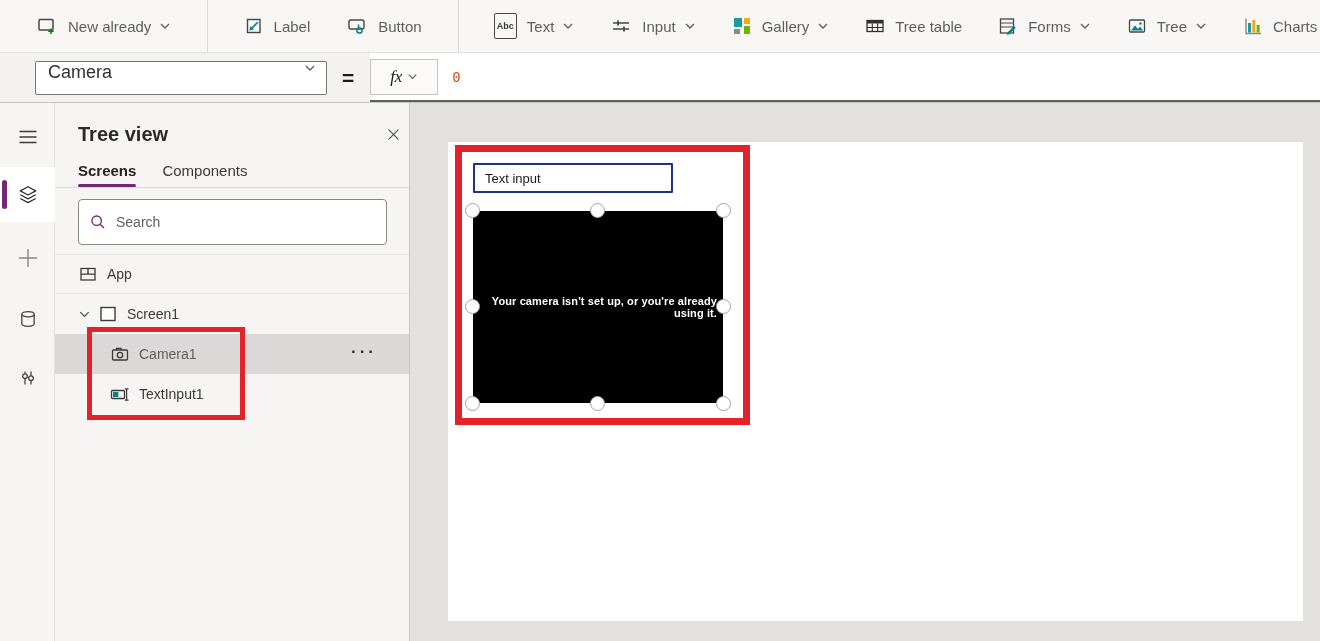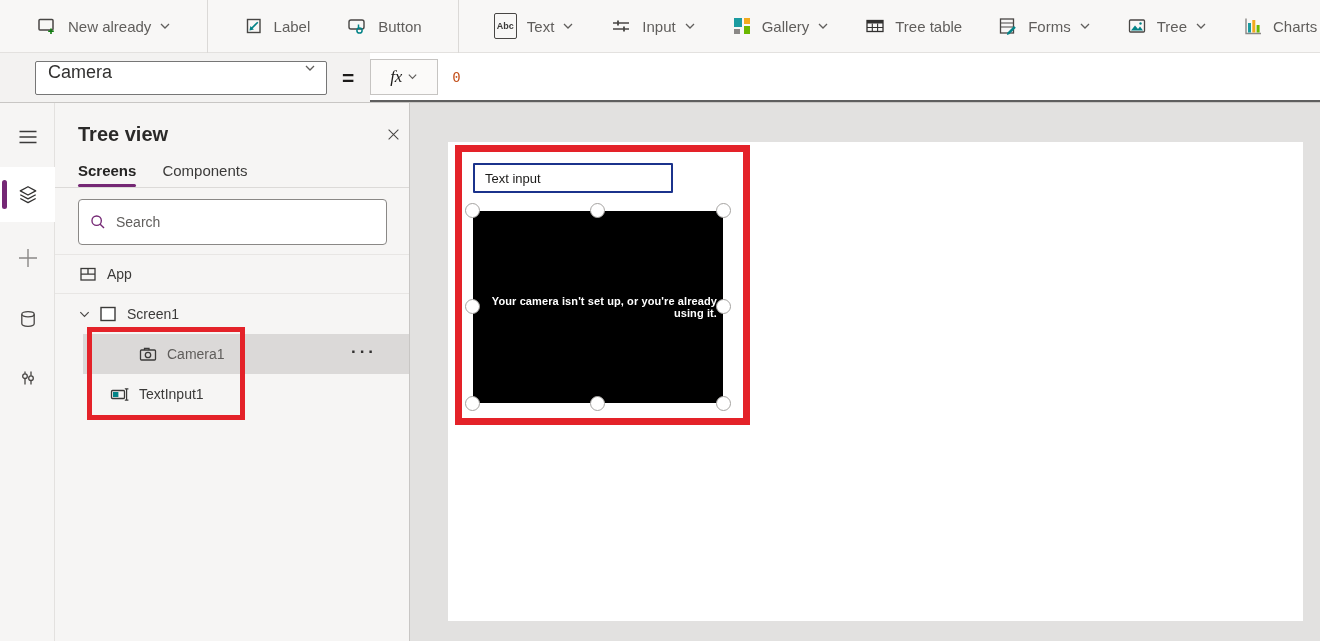--- a/index.html
+++ b/index.html
@@ -64,21 +64,21 @@
   .search-box input { border:none; outline:none; flex:1; font-size:14px; color:#323130;
                       margin-left:9px; font-family:"Liberation Sans", sans-serif; background:transparent; }
   .search-box input::placeholder { color:#605e5c; }
   .tree-list { margin-top:9px; }
   .tree-row { height:40px; display:flex; align-items:center; font-size:14px; color:#3b3a39;
               cursor:pointer; padding-left:23px; position:relative; }
   .tree-row .ricon { margin-right:9px; display:flex; }
   .tree-row.top-rule { border-top:1px solid #e8e6e4; }
   .tree-row.bot-rule { border-bottom:1px solid #e8e6e4; }
   .tree-row.child { padding-left:55px; }
-  .tree-row.selected { background:#dbd9d8; color:#5f5d5b;margin-left:28px; }
+  .tree-row.selected { background:#dbd9d8; color:#5f5d5b; }
   .row-chevron { margin-right:7px; display:flex; }
   .more-dots { position:absolute; right:32px; top:50%; transform:translateY(-62%);
                font-size:17px; font-weight:bold; letter-spacing:3px; color:#323130; cursor:pointer; }
   .tree-red-overlay { position:absolute; left:32px; top:224px; width:158px; height:93px;
                border:5px solid #e42229; pointer-events:none; z-index:5; }
 
   
   .canvas { flex:1; background:#e2e1e0; position:relative; overflow:hidden; }
   .artboard { position:absolute; left:38px; top:39px; width:855px; height:479px; background:#fff; }
   .canvas-red-overlay { position:absolute; left:7px; top:3px; width:295px; height:280px;

